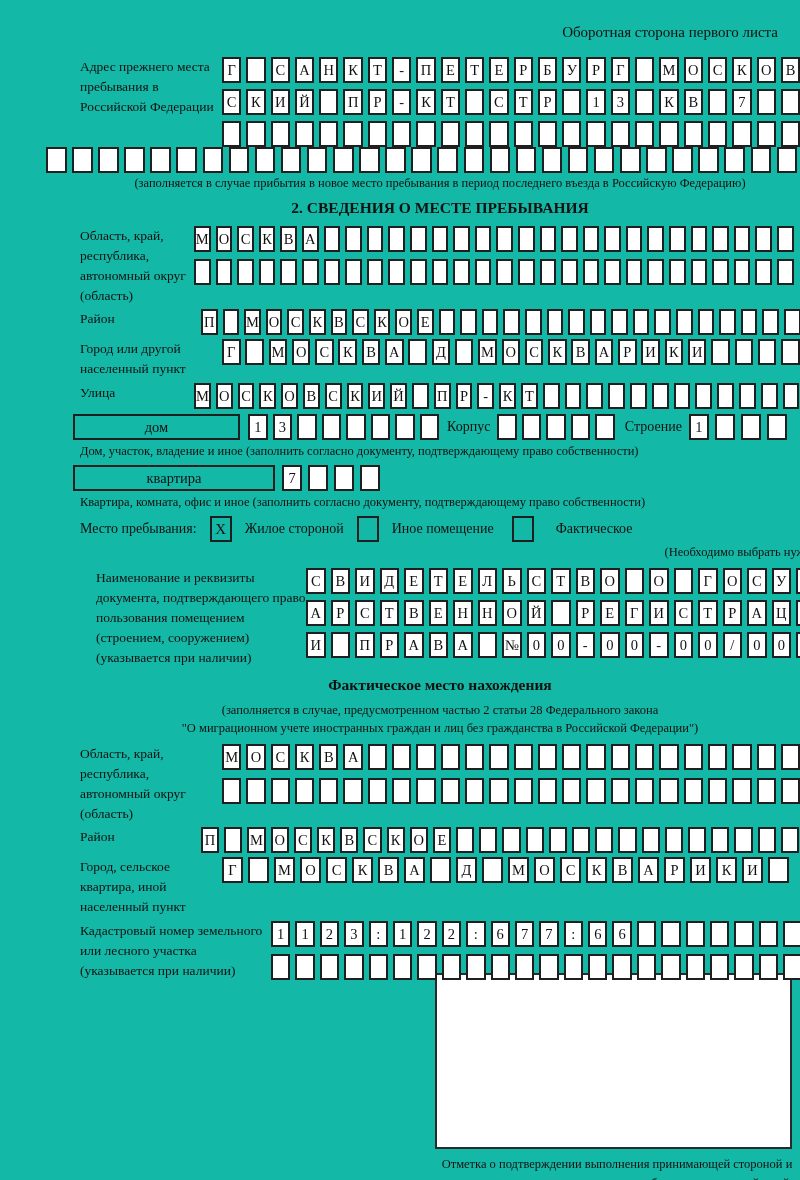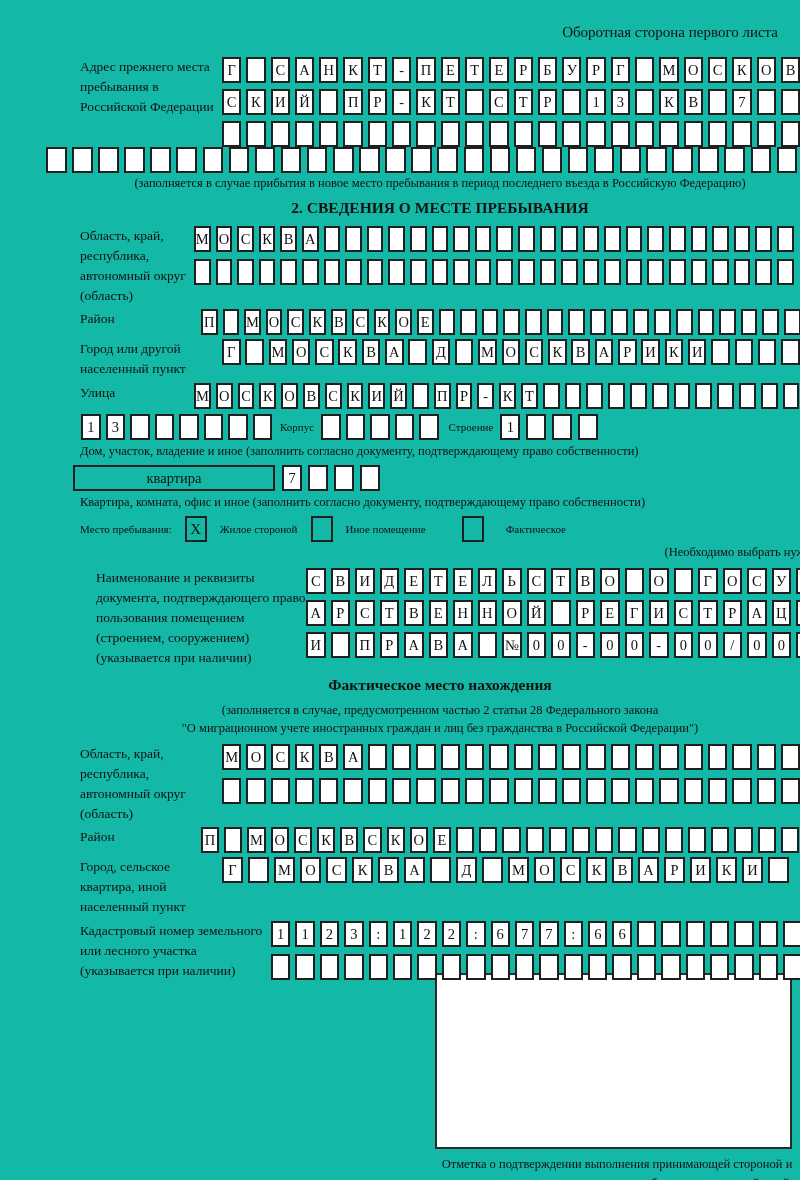--- a/index.html
+++ b/index.html
@@ -11,21 +11,21 @@
   .center{text-align:center;}
   .title{font-weight:bold;font-size:15.5px;text-align:center;}
   .row{display:flex;align-items:flex-start;}
   .cellrow{display:flex;gap:var(--gap,5px);margin-bottom:6px;}
   .cell{flex:none;box-sizing:border-box;width:var(--cw,19.3px);height:26px;border:2px solid #1f1f1f;
         display:flex;align-items:center;justify-content:center;font-size:14.5px;background:#fff;}
   .widebox{flex:none;box-sizing:border-box;height:26px;border:2px solid #1f1f1f;display:flex;
            align-items:center;justify-content:center;font-size:14.5px;}
   .cbox{flex:none;box-sizing:border-box;width:22px;height:26px;border:2px solid #1f1f1f;display:flex;
         align-items:center;justify-content:center;font-size:15px;}
-  .inl{font-size:11px;line-height:26px;}
+  .inl{font-size:14px;line-height:26px;}
   .stampbox{box-sizing:border-box;border:2px solid #2a2a2a;width:357px;height:176px;margin:-8px 0 0 395px;background:#fff;}
   .stampcap{margin:6px 0 0 390px;width:374px;text-align:center;font-size:12.5px;line-height:19px;}
 </style>
 </head>
 <body>
 
 <div class="page">
 
   <div class="hdr">Оборотная сторона первого листа</div>
 
@@ -306,20 +306,21 @@
         <span class="cell"></span>
         <span class="cell"></span>
         <span class="cell"></span>
         <span class="cell"></span>
         <span class="cell"></span>
         <span class="cell"></span>
       </div>
   </div>
 
   <div class="row" style="margin-left:33px;margin-bottom:2px;align-items:center;">
+    <div class="widebox" style="width:167px;">дом</div>
     <div class="cellrow" style="--cw:19.5px;--gap:5px;margin:0 8px;">
         <span class="cell">1</span>
         <span class="cell">3</span>
         <span class="cell"></span>
         <span class="cell"></span>
         <span class="cell"></span>
         <span class="cell"></span>
         <span class="cell"></span>
         <span class="cell"></span>
       </div>
@@ -350,21 +351,21 @@
         <span class="cell"></span>
       </div>
   </div>
   <div class="cap" style="margin-left:40px;">Квартира, комната, офис и иное (заполнить согласно документу, подтверждающему право собственности)</div>
 
   <div class="row" style="margin:5px 0 0 40px;align-items:center;">
     <div class="inl" style="margin-right:13px;">Место пребывания:</div>
     <div class="cbox">X</div>
     <div class="inl" style="margin:0 13px;">Жилое стороной</div>
     <div class="cbox"></div>
-    <div class="inl" style="margin:0 36px 0 13px;">Иное помещение</div>
+    <div class="inl" style="margin:0 18px 0 13px;">Иное помещение</div>
     <div class="cbox"></div>
     <div class="inl" style="margin-left:22px;">Фактическое</div>
   </div>
   <div class="cap" style="margin:1px 12px 7px 245px;text-align:right;">(Необходимо выбрать нужное)</div>
 
   <div class="row" style="margin-left:56px;">
     <div class="lbl" style="width:210px;">Наименование и реквизиты документа, подтверждающего право пользования помещением (строением, сооружением) (указывается при наличии)</div>
     <div>
       <div class="cellrow" style="--cw:19.5px;--gap:5px;">
           <span class="cell">С</span>

